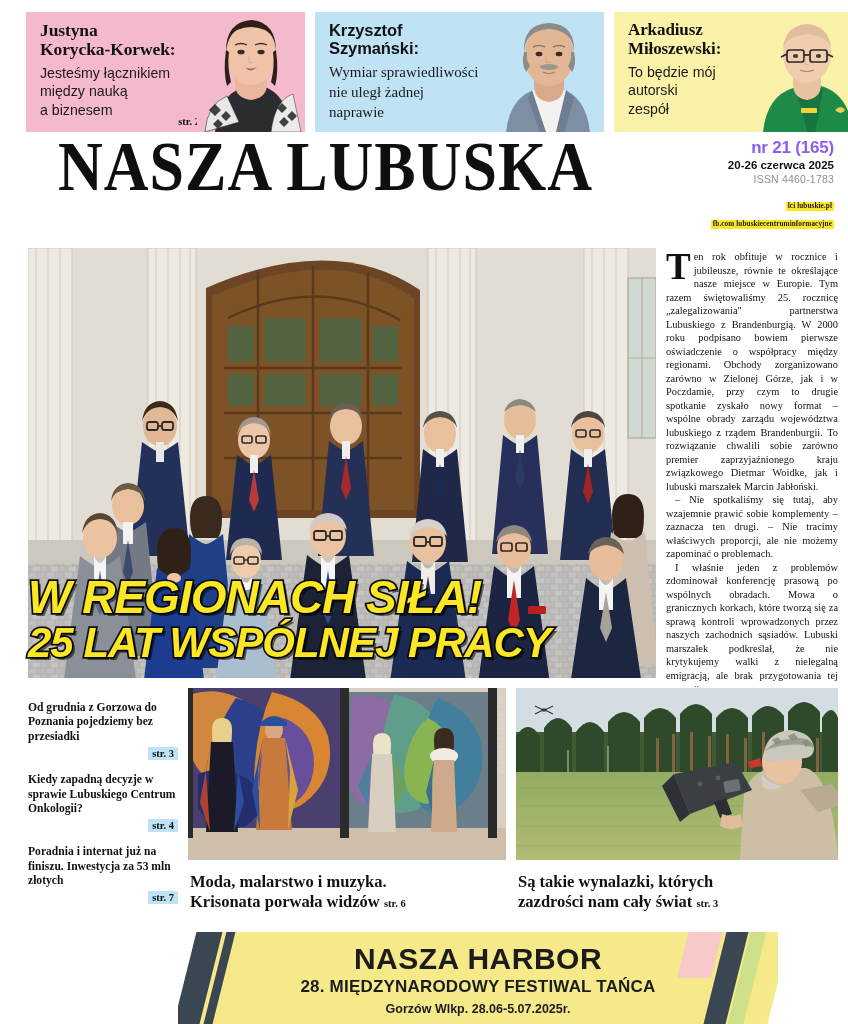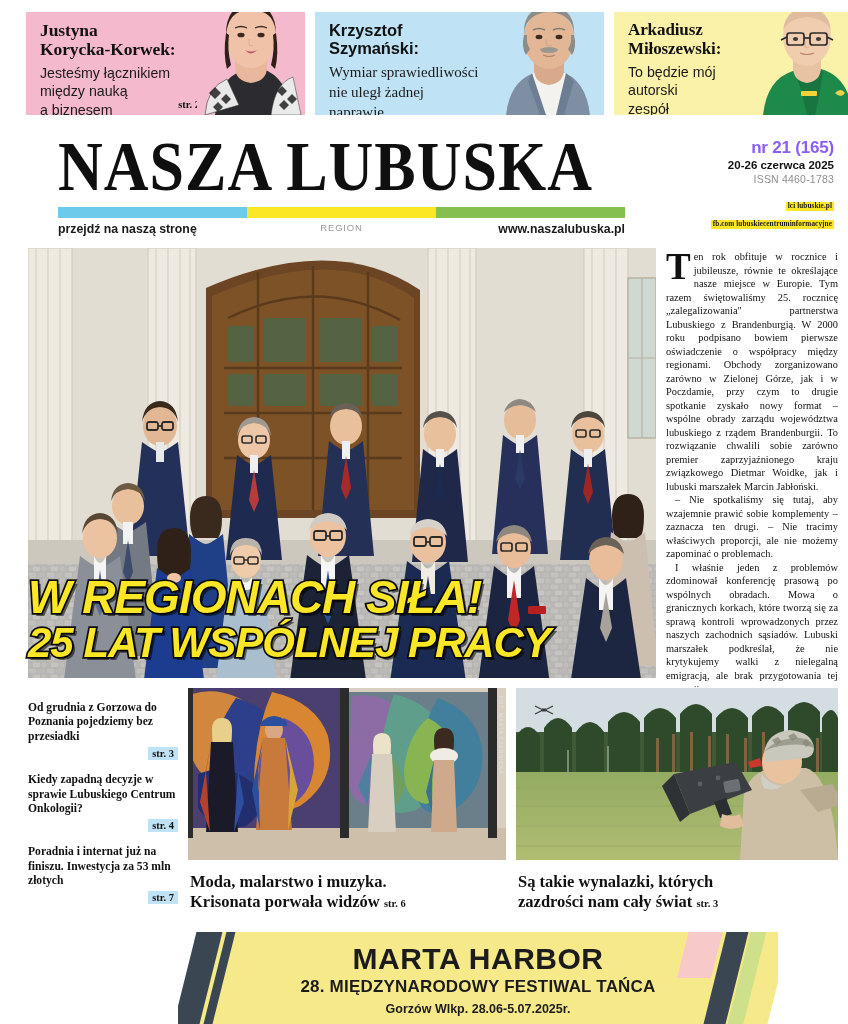--- a/index.html
+++ b/index.html
@@ -10,21 +10,21 @@
     overflow: hidden;
   }
   .page { position: relative; width: 848px; height: 1024px; background: #fff; }
 
   
   .teaser-strip {
     position: absolute; left: 0; top: 0; width: 848px; height: 140px;
     display: flex; align-items: flex-start;
   }
   .teaser {
-    position: relative; height: 103px; margin-top: 12px;
+    position: relative; height: 120px; margin-top: 12px;
     overflow: hidden; display: flex;
   }
   .teaser-1 { left: 26px; width: 279px; background: #f5b9cd; }
   .teaser-2 { left: 36px; width: 289px; background: #bfe3f5; }
   .teaser-3 { left: 46px; width: 250px; background: #faf2a8; }
 
   .teaser-text {
     position: relative; z-index: 3;
     padding: 9px 0 0 14px; width: 62%;
   }
@@ -327,32 +327,20 @@
       <div class="issue-no">nr 21 (165)</div>
       <div class="issue-date">20-26 czerwca 2025</div>
       <div class="issue-issn">ISSN 4460-1783</div>
     </div>
     <div class="social-block">
       <div class="social-line">lci lubuskie.pl</div><br>
       <div class="social-line">fb.com lubuskiecentruminformacyjne</div>
     </div>
   </div>
 
-  <div class="navbar">
-    <div class="bars">
-      <div class="bar-blue"></div>
-      <div class="bar-yellow"></div>
-      <div class="bar-green"></div>
-    </div>
-    <div class="navlabels">
-      <div class="nav-l">przejdź na naszą stronę</div>
-      <div class="nav-c">REGION</div>
-      <div class="nav-r">www.naszalubuska.pl</div>
-    </div>
-  </div>
 
   <div class="lead-photo">
     <svg viewBox="0 0 628 430" preserveAspectRatio="xMidYMid slice" width="628" height="430">
       <defs>
         <linearGradient id="skyg" x1="0" y1="0" x2="0" y2="1">
           <stop offset="0" stop-color="#e6e2d8"></stop>
             <stop offset="1" stop-color="#d8d3c7"></stop>
         </linearGradient>
         <linearGradient id="paveg" x1="0" y1="0" x2="0" y2="1">
           <stop offset="0" stop-color="#b9b8b4"></stop>
@@ -749,20 +737,20 @@
   <div class="ad">
 
     <div class="ad-band">
       <div class="ad-bg"></div>
       <div class="skew sk-dark1"></div>
       <div class="skew sk-dark2"></div>
       <div class="skew sk-pink"></div>
       <div class="skew sk-dark3"></div>
       <div class="skew sk-green"></div>
       <div class="skew sk-yellow2"></div>
-      <div class="ad-title">MARTA HARBOR</div>
+      <div class="ad-title">NASZA HARBOR</div>
       <div class="ad-sub">28. MIĘDZYNARODOWY FESTIWAL TAŃCA</div>
       <div class="ad-date">Gorzów Wlkp. 28.06-5.07.2025r.</div>
     </div>
 
   </div>
 
 </div>
 
 </body></html>

